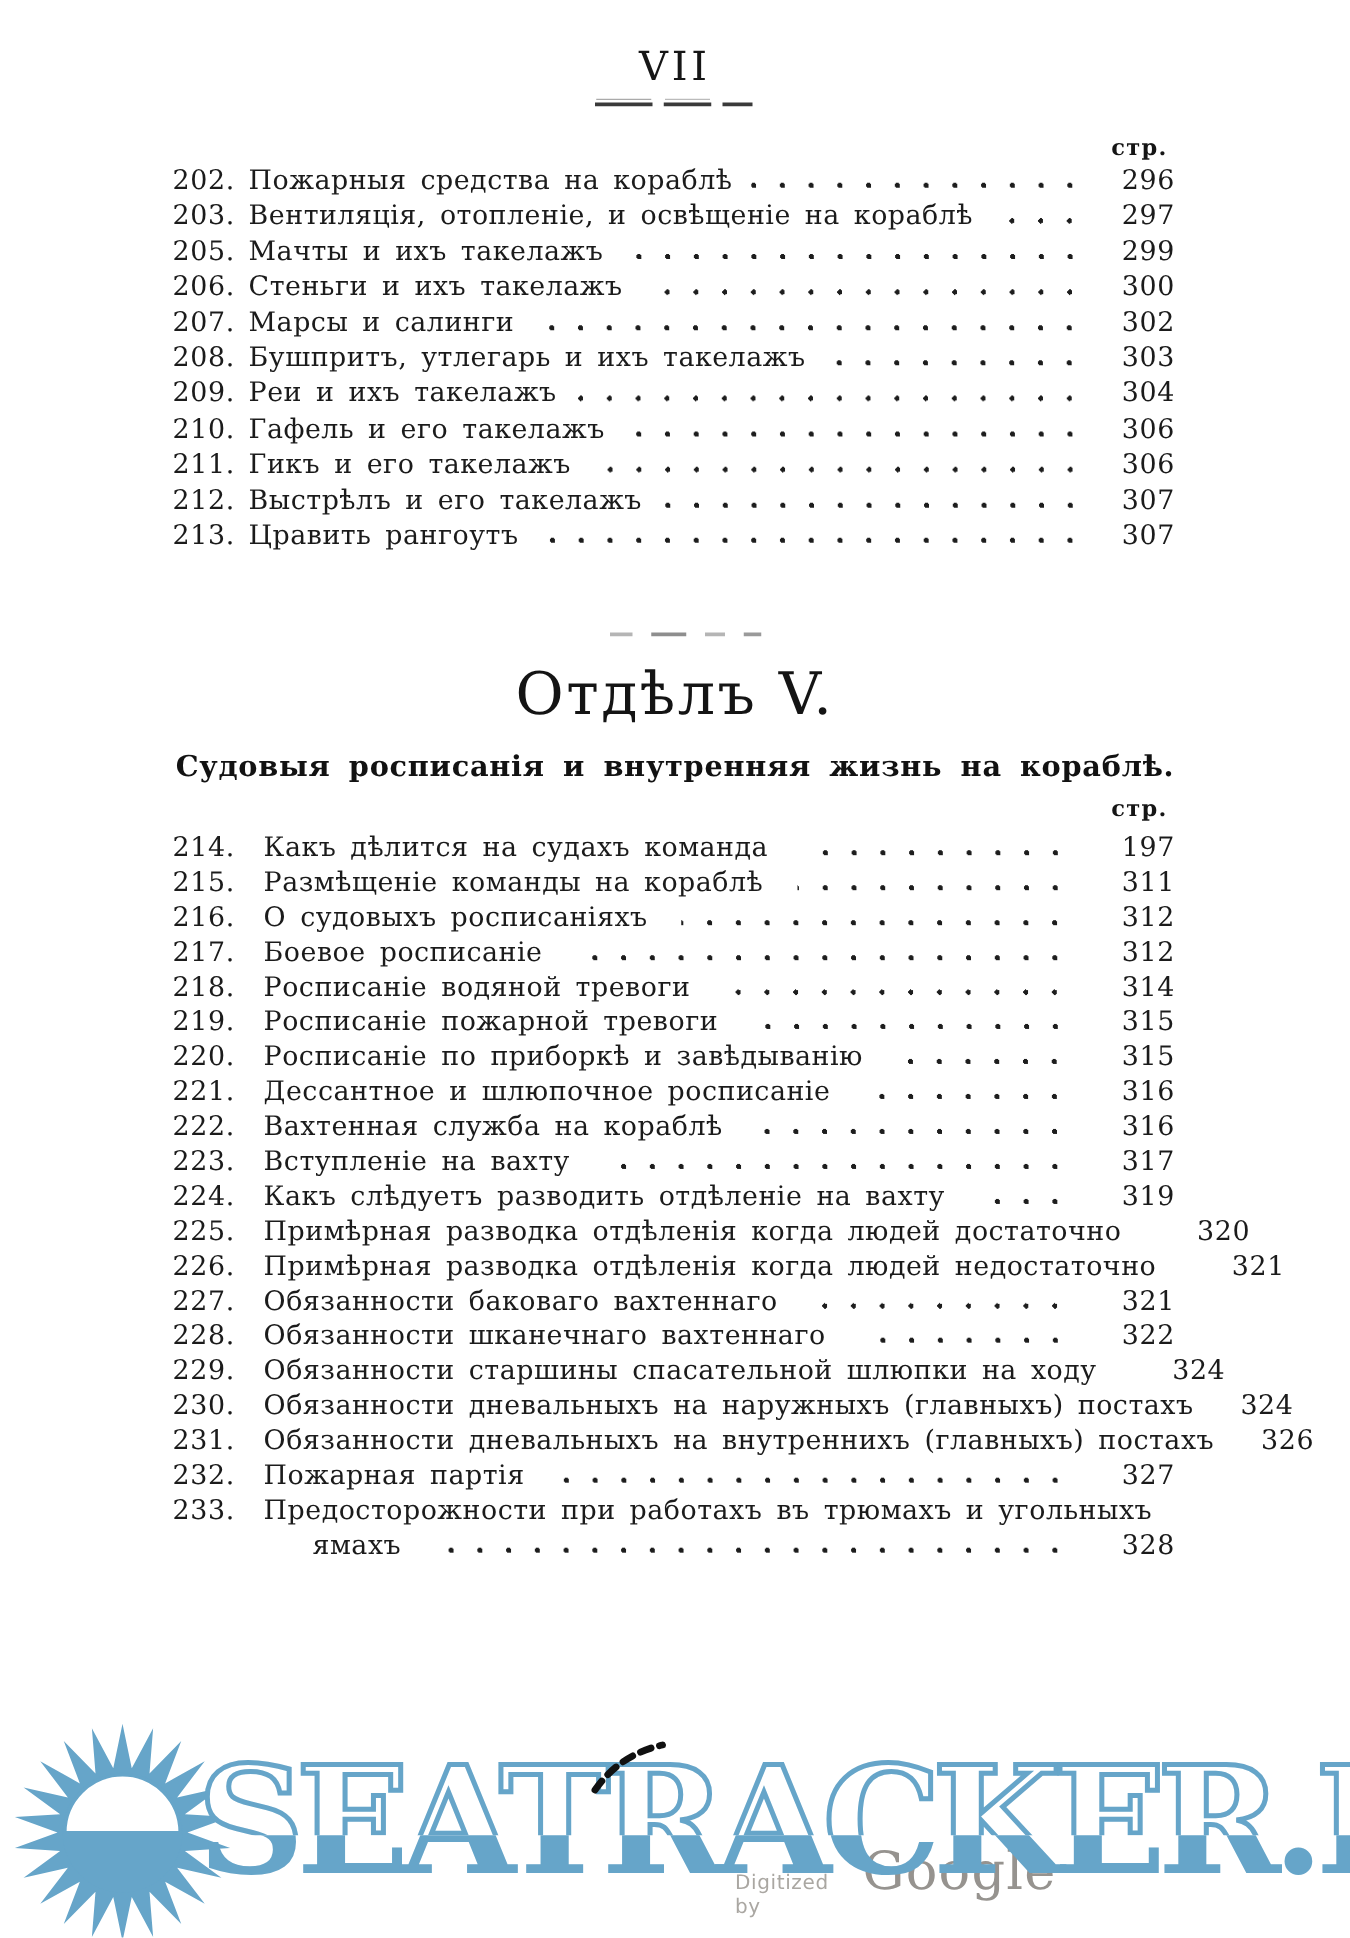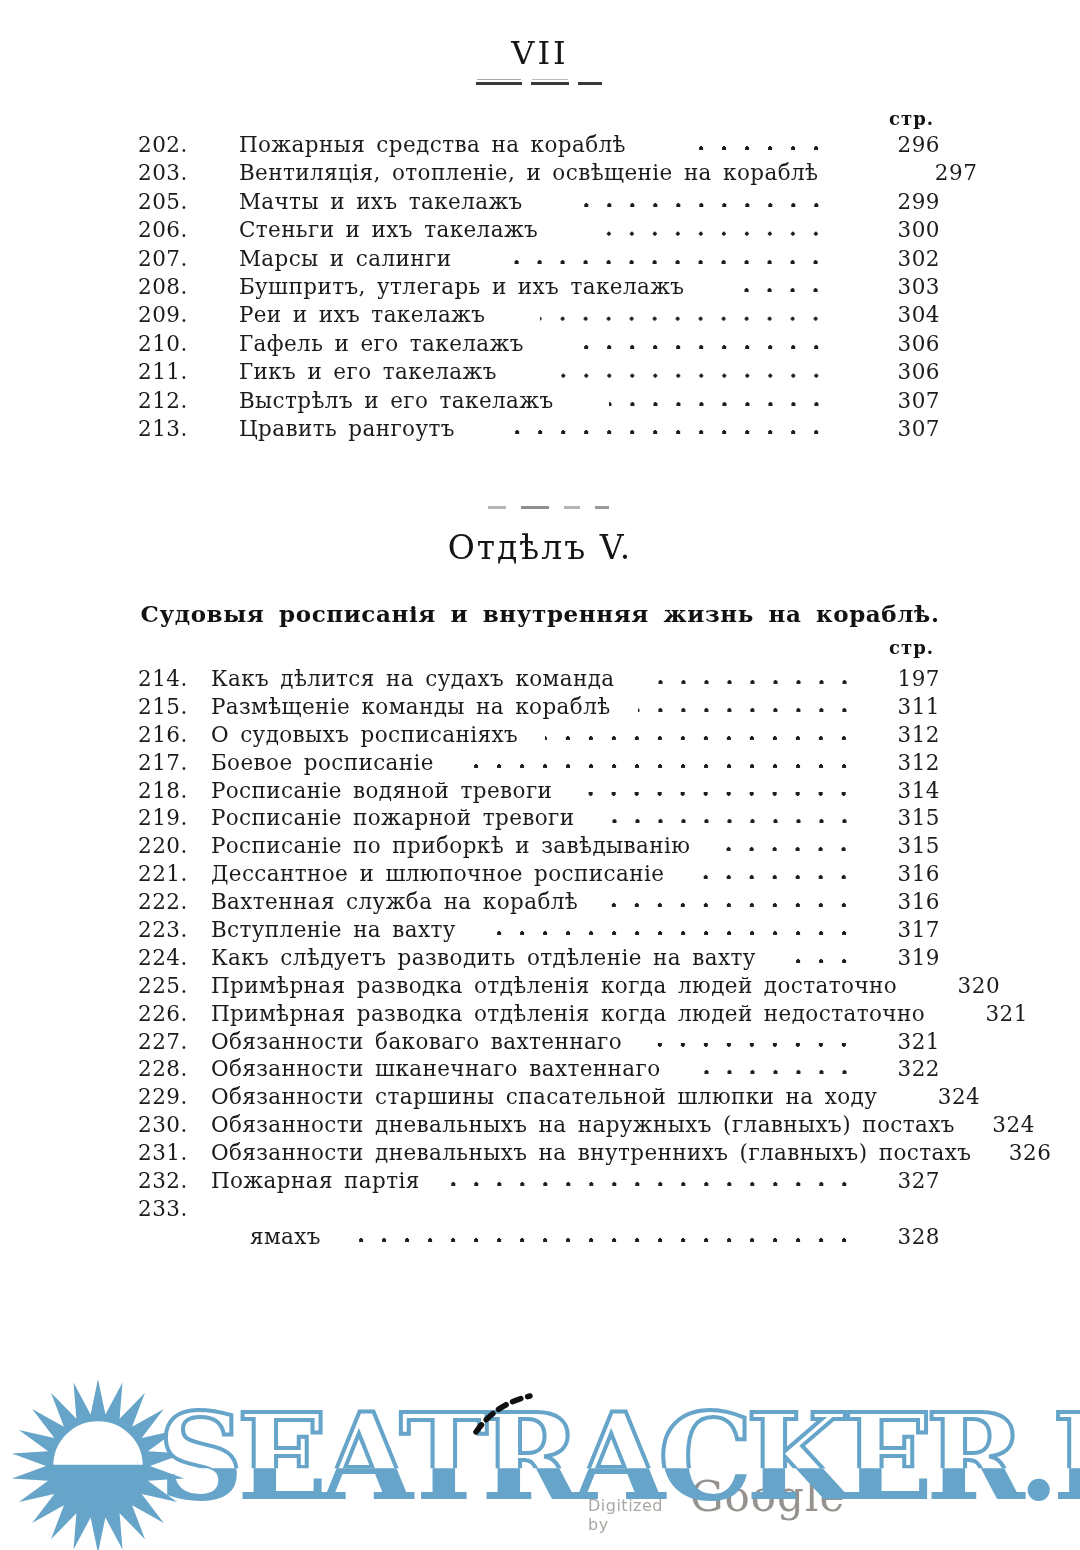--- a/index.html
+++ b/index.html
@@ -20,40 +20,40 @@
   .str-label{position:absolute;right:146px;font-size:18px;font-weight:bold;
              letter-spacing:1px;color:#151515;}
   .str1{top:108px;}
   .str2{top:637px;}
 
   
   .toc{position:absolute;left:138px;right:140px;}
   .toc1{top:131px;}
   .toc2{top:665px;}
   .toc-row{display:flex;align-items:baseline;white-space:nowrap;}
-  .toc1 .toc-row{height:28.4px;line-height:28.4px;gap:40px;}
+  .toc1 .toc-row{height:28.4px;line-height:28.4px;}
   .toc2 .toc-row{height:27.9px;line-height:27.9px;gap:12px;}
   .toc-row .num{flex:0 0 48px;text-align:right;font-size:21.5px;letter-spacing:.5px;}
   .toc-row .title{margin-left:11px;font-size:21.5px;letter-spacing:.4px;word-spacing:4px;}
   .toc-row .leader{flex:1 1 auto;align-self:stretch;margin:0 12px 0 15px;
       background-image:radial-gradient(circle 2.1px at 3px 62%, #1d1d1d 98%, transparent);
       background-size:23px 100%;background-repeat:repeat-x;background-position:right center;}
   .toc-row .pg{flex:0 0 52px;text-align:right;font-size:21.5px;letter-spacing:.5px;}
   .toc-row .leader.hidden{visibility:hidden;margin:0 2px;}
   .toc-row .title.cont{margin-left:52px;}
 
   
   .divider-dashes{position:absolute;top:506px;left:488px;display:flex;gap:15px;align-items:center;}
   .divider-dashes span{height:3px;background:#b5b5b5;}
   .divider-dashes .m1{width:18px;}
   .divider-dashes .m2{width:28px;background:#8e8e8e;}
   .divider-dashes .m3{width:16px;}
   .divider-dashes .m4{width:14px;background:#9a9a9a;}
   .section-heading{position:absolute;top:528px;left:0;width:1080px;margin:0;
-      text-align:center;font-size:33px;font-weight:normal;letter-spacing:2px;color:#141414;}
+      text-align:center;font-size:47px;font-weight:normal;letter-spacing:2px;color:#141414;}
   .section-subtitle{position:absolute;top:600px;left:0;width:1080px;margin:0;
       text-align:center;font-size:23px;font-weight:bold;letter-spacing:.6px;word-spacing:6px;color:#121212;}
 
   
   .credit{position:absolute;left:588px;top:1472px;z-index:2;color:#a09d99;}
   .credit-prefix{position:absolute;left:0;top:24px;font-family:"DejaVu Sans",sans-serif;
       font-size:16px;letter-spacing:.5px;color:#aaa7a2;}
   .credit-logo{position:absolute;left:102px;top:0;font-size:42px;color:#96938f;letter-spacing:1px;}
 
   
@@ -272,20 +272,21 @@
         <span class="pg">326</span>
       </div>
       <div class="toc-row">
         <span class="num">232.</span>
         <span class="title">Пожарная партія</span>
         <span class="leader"></span>
         <span class="pg">327</span>
       </div>
       <div class="toc-row">
         <span class="num">233.</span>
+        <span class="title">Предосторожности при работахъ въ трюмахъ и угольныхъ</span>
         <span class="leader hidden"></span>
         <span class="pg"></span>
       </div>
       <div class="toc-row">
         <span class="num"></span>
         <span class="title cont">ямахъ</span>
         <span class="leader"></span>
         <span class="pg">328</span>
       </div>
     </div>

